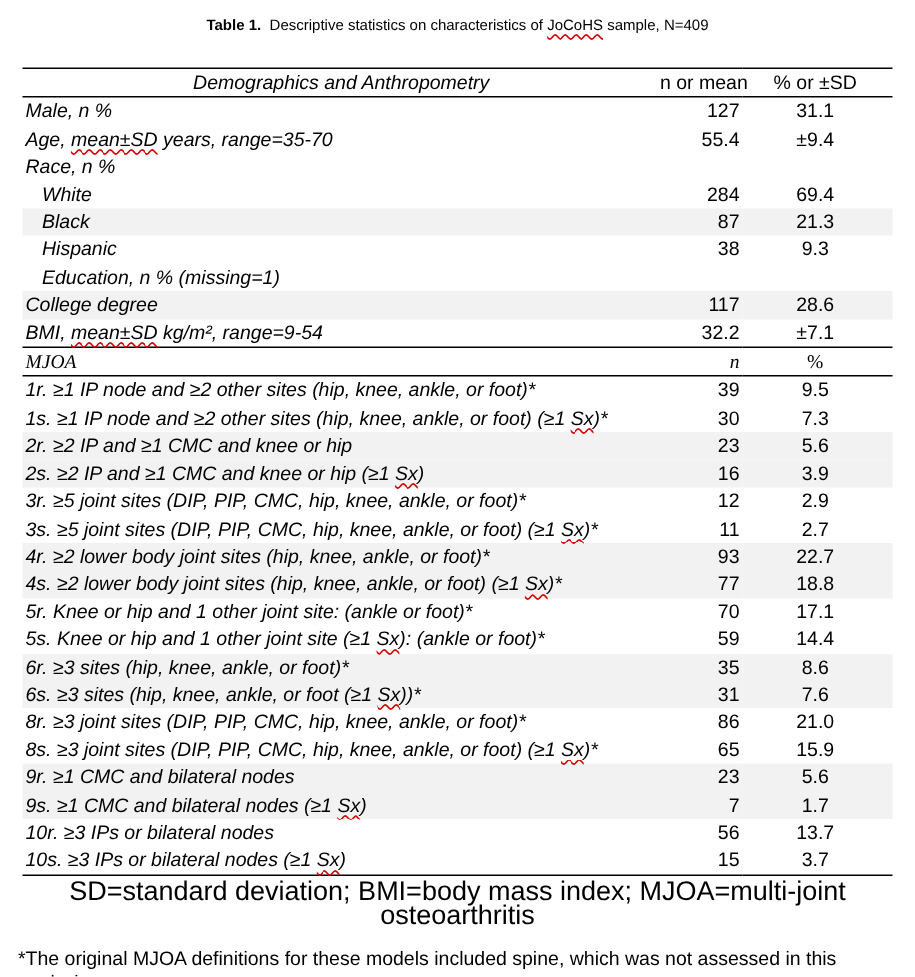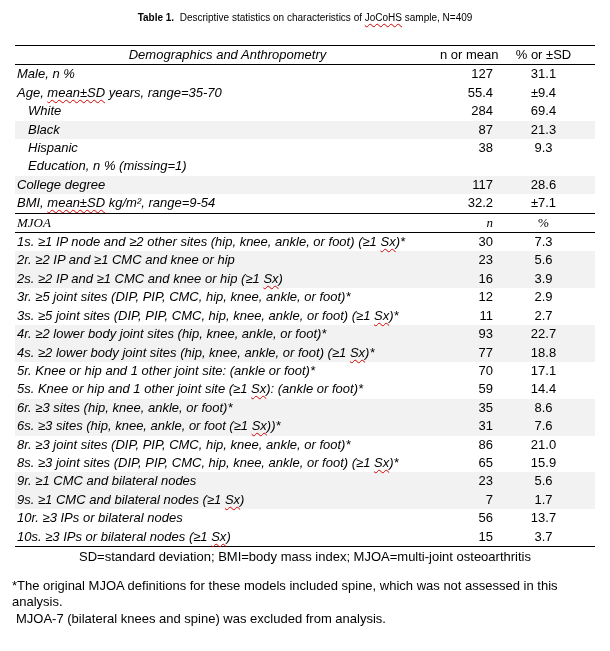--- a/index.html
+++ b/index.html
@@ -34,21 +34,21 @@
   .hdr-num { text-align:right; font-style:normal; }
   .c1 { font-style:italic; text-align:left; padding-left:2px; overflow:visible; }
   .c1.indent { padding-left:13px; }
   .c2 { text-align:right; padding-right:2px; }
   .c3 { text-align:center; padding-right:3px; }
   .italic { font-style:italic; }
   tr.shaded { background:var(--shade);margin-top:24px; }
   .mjoa-header-row td, .mjoa-header-row th {
     border-top:1px solid var(--ink); border-bottom:1px solid var(--ink);font-family:Liberation Serif, serif;
   }
-  .abbrev { text-align:center; font-size:13px; line-height:16px; margin-top:2px; }
+  .abbrev { text-align:center; font-size:18px; line-height:16px; margin-top:2px; }
   .footnote { font-size:13px; line-height:16.5px; margin:13px 6px 0 12px; }
   .footnote .l2 { padding-left:4px; }
 </style>
 </head>
 <body>
 
 <div class="title">
   <span class="bold">Table 1.</span><span>&nbsp; Descriptive statistics on characteristics of </span><span class="sq">JoCoHS</span><span> sample, N=409</span>
 </div>
 
@@ -70,20 +70,25 @@
     <td class="c1"><span class="pre">Male, n %</span><span class="sq"></span><span class="post"></span></td>
     <td class="c2">127</td>
     <td class="c3">31.1</td>
   </tr>
       <tr>
     <td class="c1"><span class="pre">Age, </span><span class="sq">mean±SD</span><span class="post"> years, range=35-70</span></td>
     <td class="c2">55.4</td>
     <td class="c3">±9.4</td>
   </tr>
       <tr>
+    <td class="c1"><span class="pre">Race, n %</span><span class="sq"></span><span class="post"></span></td>
+    <td class="c2"></td>
+    <td class="c3"></td>
+  </tr>
+      <tr>
     <td class="c1 indent"><span class="pre">White</span><span class="sq"></span><span class="post"></span></td>
     <td class="c2">284</td>
     <td class="c3">69.4</td>
   </tr>
       <tr class="shaded">
     <td class="c1 indent"><span class="pre">Black</span><span class="sq"></span><span class="post"></span></td>
     <td class="c2">87</td>
     <td class="c3">21.3</td>
   </tr>
       <tr>
@@ -109,20 +114,25 @@
     </tbody>
   <tbody>
     <tr class="mjoa-header-row">
       <td class="c1">MJOA</td>
       <td class="c2 italic">n</td>
       <td class="c3">%</td>
     </tr>
   </tbody>
   <tbody id="mjoa-body">
       <tr>
+    <td class="c1"><span class="pre">1r. ≥1 IP node and ≥2 other sites (hip, knee, ankle, or foot)*</span><span class="sq"></span><span class="post"></span></td>
+    <td class="c2">39</td>
+    <td class="c3">9.5</td>
+  </tr>
+      <tr>
     <td class="c1"><span class="pre">1s. ≥1 IP node and ≥2 other sites (hip, knee, ankle, or foot) (≥1 </span><span class="sq">Sx</span><span class="post">)*</span></td>
     <td class="c2">30</td>
     <td class="c3">7.3</td>
   </tr>
       <tr class="shaded">
     <td class="c1"><span class="pre">2r. ≥2 IP and ≥1 CMC and knee or hip</span><span class="sq"></span><span class="post"></span></td>
     <td class="c2">23</td>
     <td class="c3">5.6</td>
   </tr>
       <tr class="shaded">

